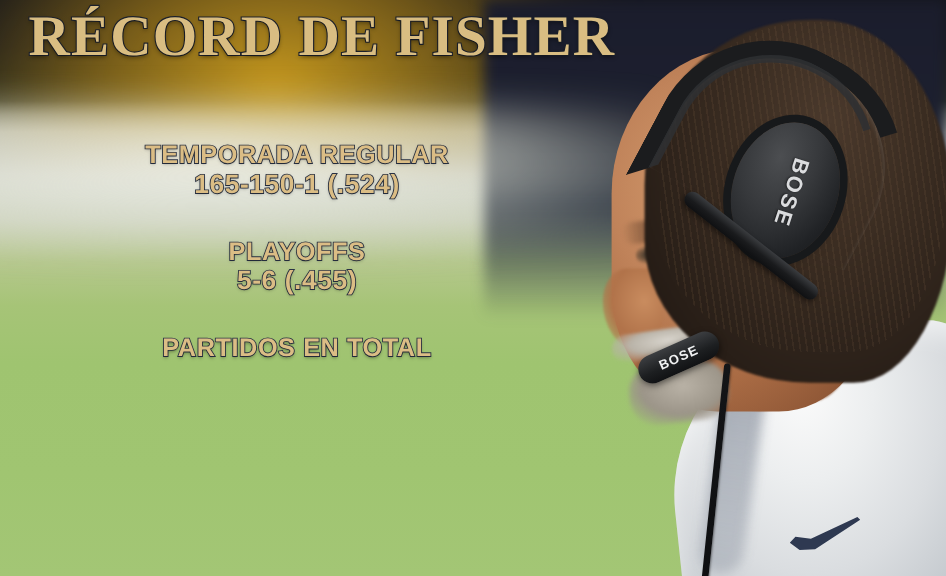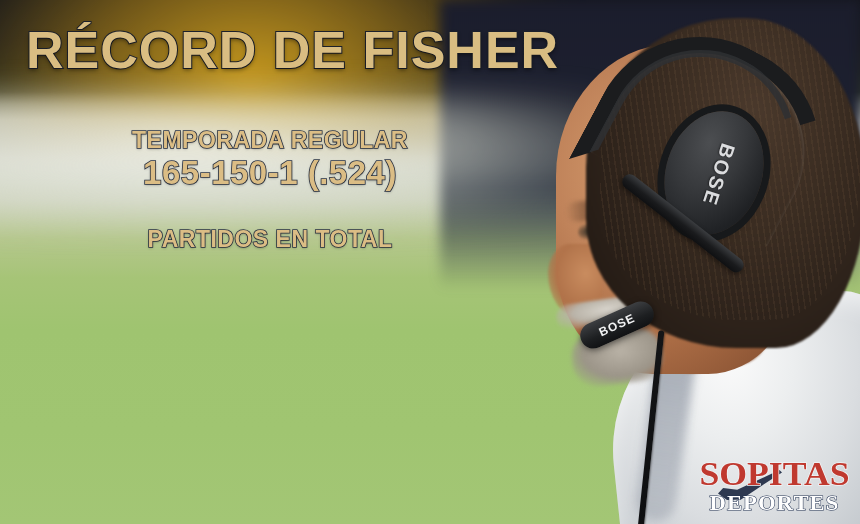--- a/index.html
+++ b/index.html
@@ -259,22 +259,22 @@
     width: 6px; height: 200px;
     background: linear-gradient(to bottom, #141517, #0e0f11);
     border-radius: 3px;
     transform: rotate(6deg);
     box-shadow: 1px 0 2px rgba(0,0,0,.4);
   }
 
   
   .title {
     position: absolute;
-    left: 26px; top: 24px;
-    font-family: Liberation Sans, sans-serif;
+    left: 26px; top: 8px;
+    font-family: Liberation Serif, serif;
     font-weight: 700;
     font-size: 52px;
     line-height: 1;
     letter-spacing: 1px;
     color: #d9bd82;
     -webkit-text-stroke: 2px #1d222e;
     paint-order: stroke fill;
     text-shadow: 0 2px 4px rgba(0,0,0,0.45);
     white-space: nowrap;
   }
@@ -295,21 +295,21 @@
     letter-spacing: 0.5px;
     color: #dbbd85;
     -webkit-text-stroke: 1.6px #2b3447;
     paint-order: stroke fill;
     text-shadow: 0 1px 3px rgba(0,0,0,0.35);
     white-space: nowrap;
   }
   .stat-value {
     font-family: "Liberation Sans", sans-serif;
     font-weight: 700;
-    font-size: 33px;
+    font-size: 24px;
     line-height: 1.18;
     letter-spacing: 0.5px;
     color: #dbbd85;
     -webkit-text-stroke: 1.6px #2b3447;
     paint-order: stroke fill;
     text-shadow: 0 1px 3px rgba(0,0,0,0.35);
     white-space: nowrap;
   }
   .sp-1 { margin-bottom: 34px; }
   .sp-2 { margin-bottom: 34px; }
@@ -388,25 +388,25 @@
 
   <div class="title">RÉCORD DE FISHER</div>
 
   <div class="stats">
 
     <div class="stat-block sp-1">
       <div class="stat-label">TEMPORADA REGULAR</div>
       <div class="stat-value">165-150-1 (.524)</div>
     </div>
 
+    <div class="stat-block sp-2">
+      <div class="stat-label">PLAYOFFS</div>
+      <div class="stat-value">5-6 (.455)</div>
+    </div>
 
     <div class="stat-block">
       <div class="stat-label">PARTIDOS EN TOTAL</div>
     </div>
 
   </div>
 
-  <div class="logo">
-    <span class="logo-main">SOPITAS</span>
-    <span class="logo-sub">DEPORTES</span>
-  </div>
 
 </div>
 
 </body></html>

